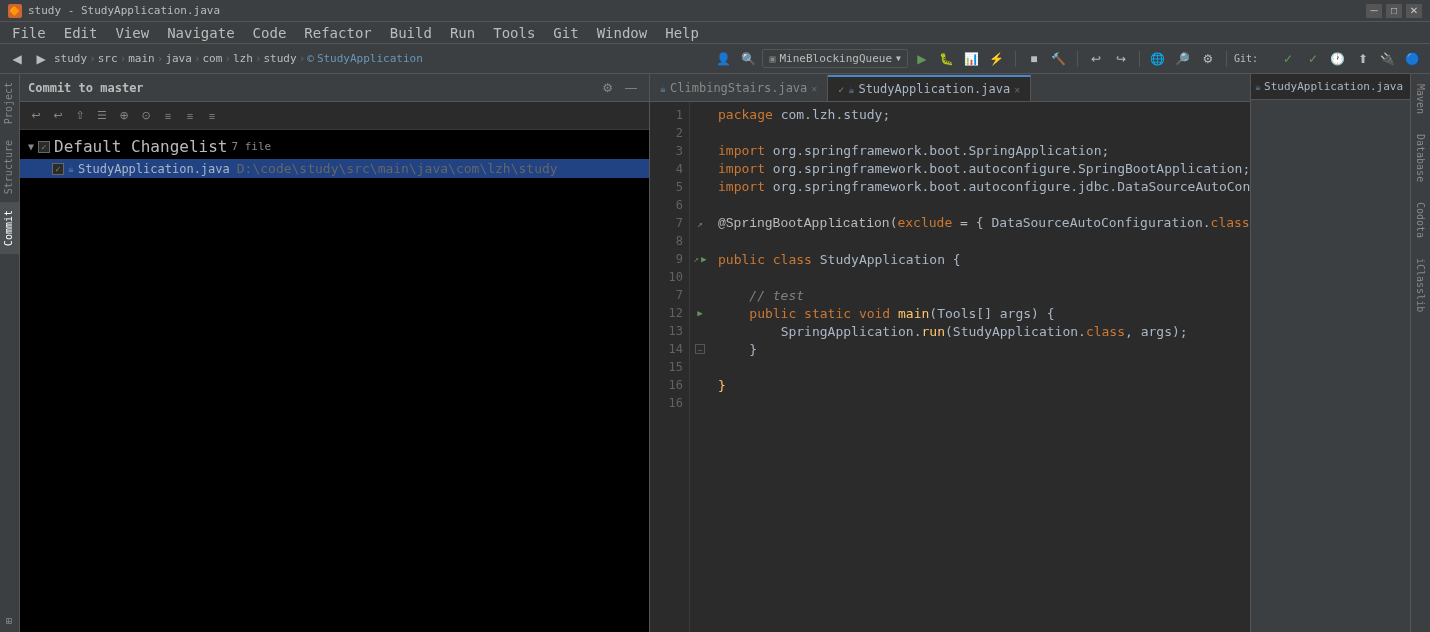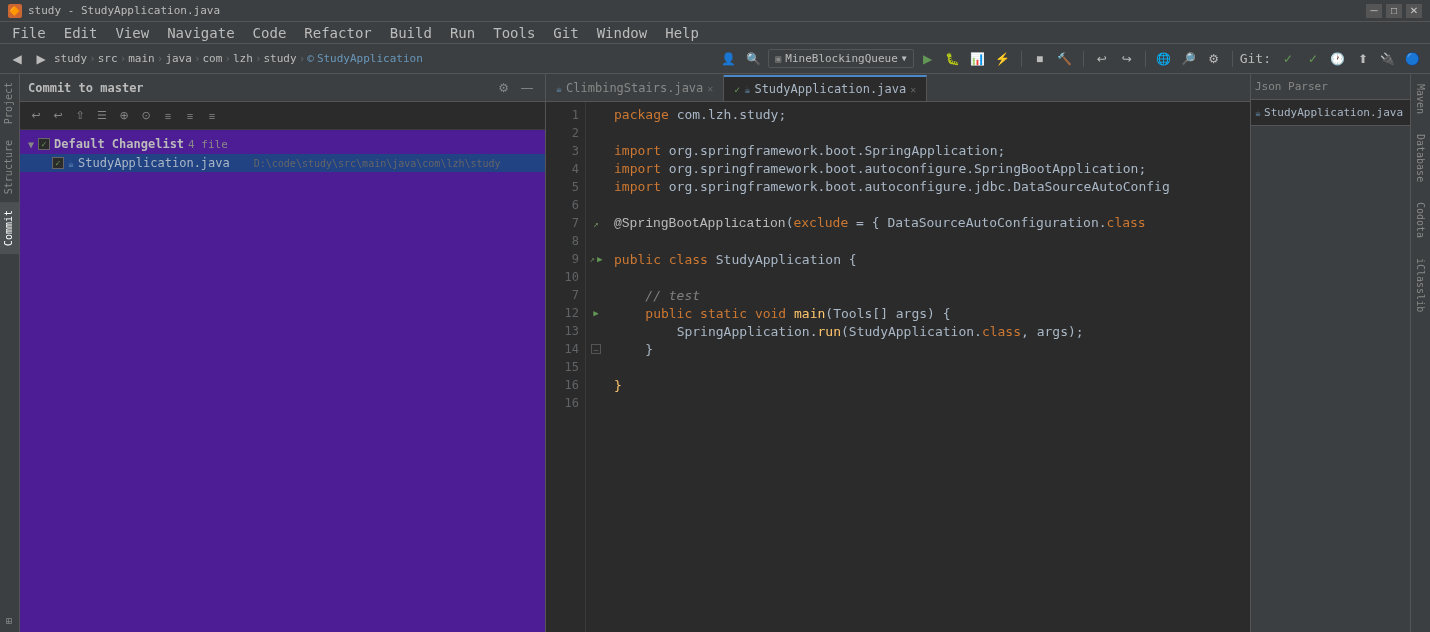--- a/index.html
+++ b/index.html
@@ -127,22 +127,22 @@
     }
     .toolbar-run-config .caret { font-size: 8px; }
     .toolbar-right {
       margin-left: auto;
       display: flex;
       align-items: center;
       gap: 3px;
     }
     .git-label {
       color: #bbb;
-      font-size: 13px;
-      margin-right: 3px;
+      font-size: 10px;
+      margin-right: 16px;
     }
     .nav-breadcrumb {
       color: #bbb;
       font-size: 11px;
     }
     .nav-sep {
       color: #666;
       font-size: 11px;
     }
     .nav-item-link {
@@ -173,22 +173,22 @@
       font-size: 10px;
       color: #888;
       padding: 8px 3px;
       cursor: pointer;
       text-align: center;
     }
     .left-strip-item.active { color: #fff; background: #4c5052; }
 
     
     .commit-panel {
-      width: 526px;
-      background: #4c1d95;
+      width: 630px;
+      background: #000000;
       display: flex;
       flex-direction: column;
       border-right: 1px solid #555;
       flex-shrink: 0;
     }
     .commit-panel-header {
       background: #3c3f41;
       height: 28px;
       display: flex;
       align-items: center;
@@ -261,22 +261,21 @@
       height: 12px;
       border: 1px solid #666;
       background: #2b2b2b;
       display: flex;
       align-items: center;
       justify-content: center;
       font-size: 9px;
     }
     .changelist-name {
       color: #bbb;
-      font-size: 12px;
-      font-weight: bold;
+      font-size: 16px;
     }
     .changelist-count {
       color: #888;
       font-size: 11px;
     }
     .file-item {
       display: flex;
       align-items: center;
       padding: 2px 8px 2px 32px;
       cursor: pointer;
@@ -286,22 +285,22 @@
     .file-item-icon {
       font-size: 10px;
       color: #6897bb;
     }
     .file-item-name {
       color: #a9b7c6;
       font-size: 12px;
     }
     .file-item-path {
       color: #666;
-      font-size: 10px;
-      margin-left: 20px;
+      font-size: 13px;
+      margin-left: 3px;
     }
 
     
     .editor-area {
       flex: 1;
       display: flex;
       flex-direction: column;
       background: #2b2b2b;
       overflow: hidden;
     }
@@ -575,21 +574,21 @@
       <button class="commit-tool-btn">≡</button>
     </div>
 
     <div class="changelist">
       <div class="changelist-group">
         <span class="changelist-arrow">▼</span>
         <div class="changelist-checkbox">
           <span style="color:#629755;font-size:9px;">✓</span>
         </div>
         <span class="changelist-name">Default Changelist</span>
-        <span class="changelist-count">4 file</span>
+        <span class="changelist-count">7 file</span>
       </div>
       <div class="file-item">
         <div class="changelist-checkbox">
           <span style="color:#629755;font-size:9px;">✓</span>
         </div>
         <span class="file-item-icon">☕</span>
         <span class="file-item-name">StudyApplication.java</span>
         <span class="file-item-path">D:\code\study\src\main\java\com\lzh\study</span>
       </div>
     </div>
@@ -679,23 +678,20 @@
         <span class="cls">SpringApplication</span><span class="punc">.</span><span class="fn">run</span><span class="punc">(</span><span class="cls">StudyApplication</span><span class="punc">.</span><span class="kw">class</span><span class="punc">,</span> args<span class="punc">);</span>
     <span class="punc">}</span>
 
 <span class="punc" style="color:#ffc66d;">}</span>
 </div>
     </div>
   </div>
 
   <div class="right-panel">
     <div class="right-panel-tabs">
-      <div class="right-panel-tab">
-        <span>Json Parser</span>
-      </div>
       <div class="right-panel-tab active">
         <span style="color:#6897bb;font-size:10px;">☕</span>
         <span>StudyApplication.java</span>
       </div>
     </div>
   </div>
 
   <div class="right-vtabs">
     <div class="right-vtab">Maven</div>
     <div class="right-vtab">Database</div>

